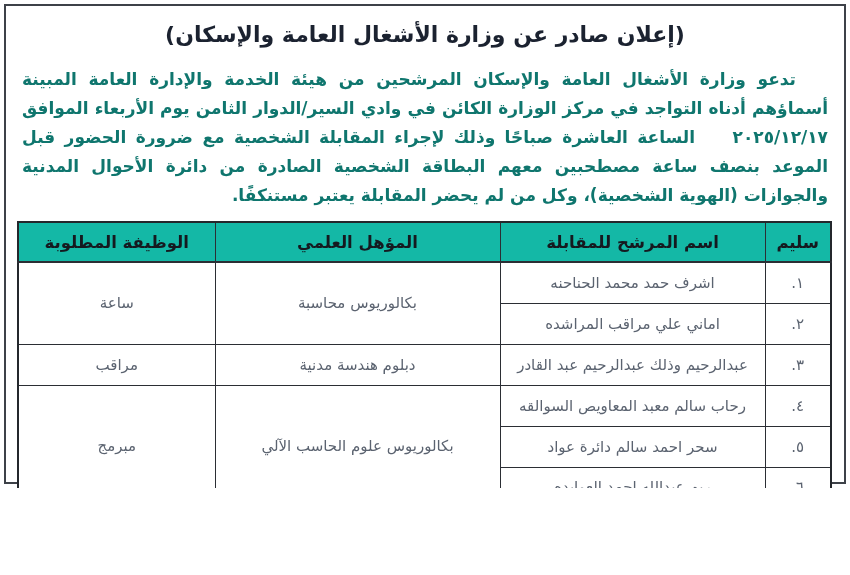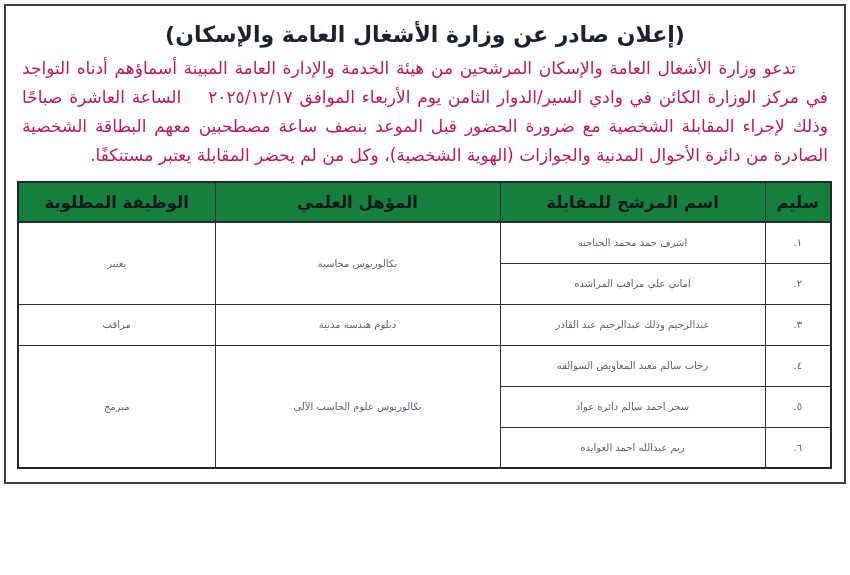--- a/index.html
+++ b/index.html
@@ -42,55 +42,55 @@
     line-height: 30px;
   }
   .title-line2 {
     font-size: 21px;
     line-height: 29px;
   }
   .announcement {
     direction: rtl;
     text-align: justify;
     text-indent: 32px;
-    color: #be185d;
+    color: #0f766e;
     font-size: 17px;
-    font-weight: normal;
+    font-weight: bold;
     line-height: 29px;
-    margin: 4px 4px 0 4px;
+    margin: 15px 4px 0 4px;
   }
   table.roster {
     border-collapse: collapse;
     width: 813px;
     margin: 11px 0 0 0;
     direction: rtl;
     table-layout: fixed;
     border: 2px solid #24272c;
   }
   table.roster th, table.roster td {
     border: 1.5px solid #2b2e34;
     text-align: center;
     vertical-align: middle;
     padding: 0 6px;
     box-sizing: border-box;
     overflow: hidden;
   }
   table.roster th {
-    background: #15803d;
+    background: #14b8a6;
     color: #15191f;
     font-weight: bold;
     font-size: 16.5px;
     height: 40px;
     border-bottom-width: 2px;
   }
   table.roster td {
     background: #ffffff;
     color: #5b6370;
     font-weight: normal;
-    font-size: 10px;
+    font-size: 15px;
     height: 41px;
   }
   td.num-cell { font-size: 14px; }
   col.col-num  { width: 66px; }
   col.col-name { width: 265px; }
   col.col-qual { width: 285px; }
   col.col-pos  { width: 197px; }
 </style>
 </head>
 <body>
@@ -118,21 +118,21 @@
           <th>اسم المرشح للمقابلة</th>
           <th>المؤهل العلمي</th>
           <th>الوظيفة المطلوبة</th>
         </tr>
       </thead>
       <tbody>
         <tr>
           <td class="num-cell">١.</td>
           <td>اشرف حمد محمد الحناحنه</td>
           <td rowspan="2">بكالوريوس محاسبة</td>
-          <td rowspan="2">يعتبر</td>
+          <td rowspan="2">ساعة</td>
         </tr>
         <tr>
           <td class="num-cell">٢.</td>
           <td>اماني علي مراقب المراشده</td>
         </tr>
         <tr>
           <td class="num-cell">٣.</td>
           <td>عبدالرحيم وذلك عبدالرحيم عبد القادر</td>
           <td>دبلوم هندسة مدنية</td>
           <td>مراقب</td>

